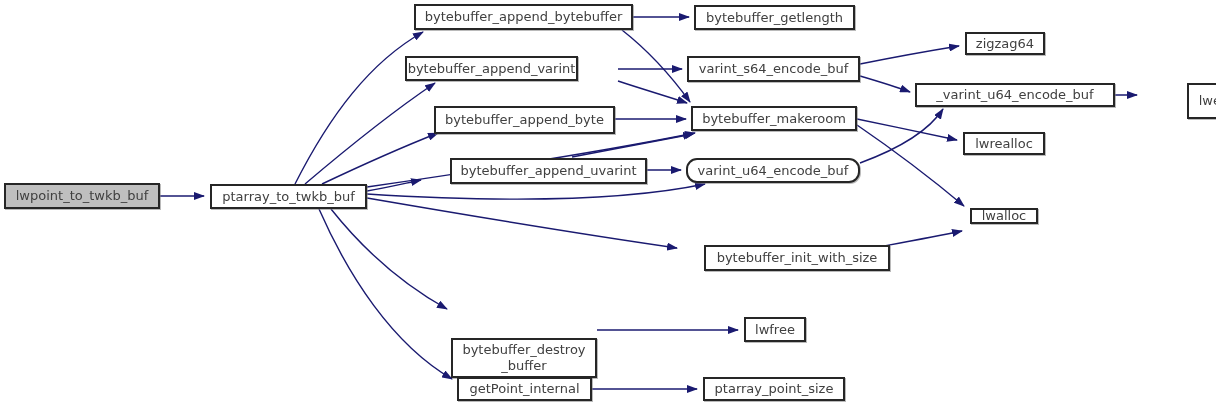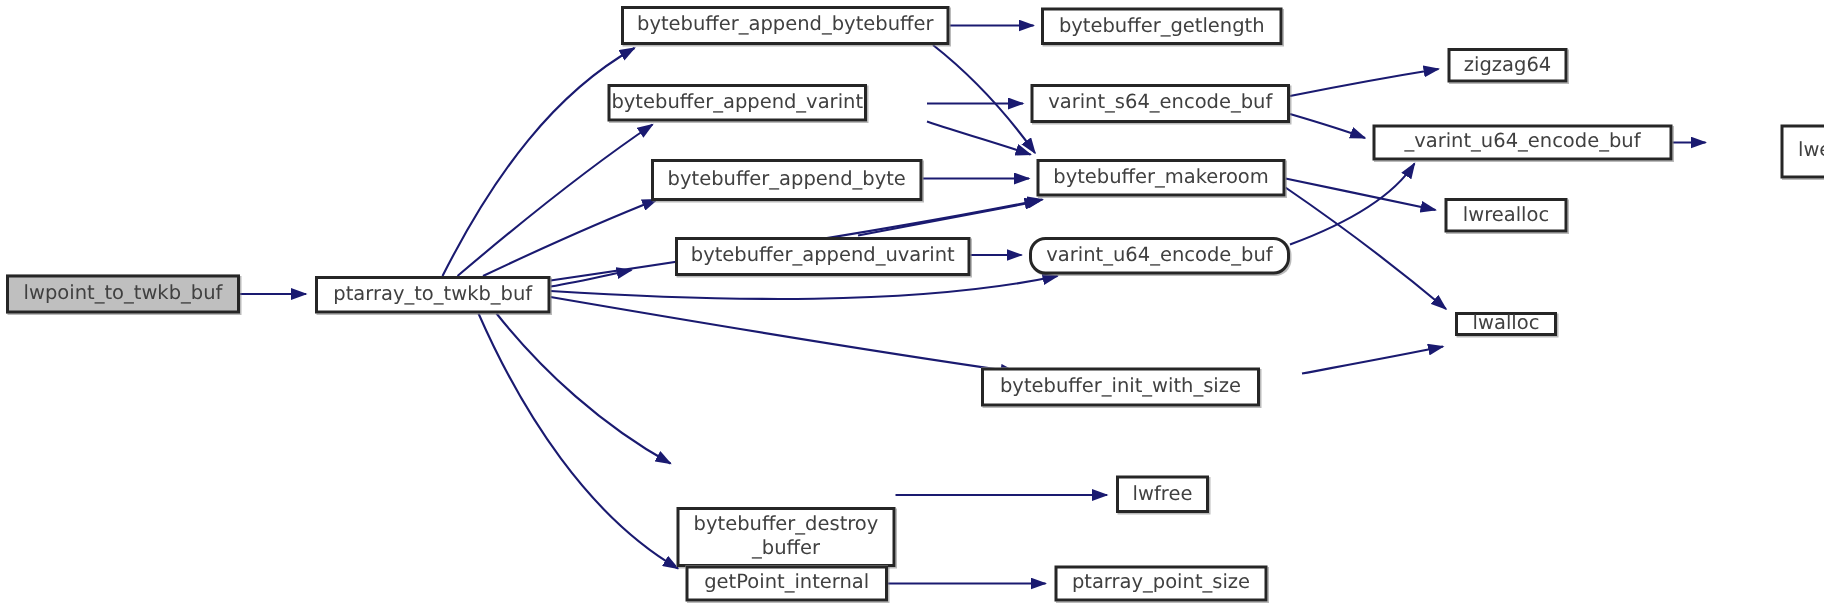--- a/index.html
+++ b/index.html
@@ -128,21 +128,21 @@
       </div>
       <div class="graph-node" style="left: 426px; top: 158px; width: 197px; height: 26px; margin-left: 24px;">
         <span>bytebuffer_append_uvarint</span>
       </div>
       <div class="graph-node" style="left: 686px; top: 158px; width: 174px; height: 25px; border-radius: 11px;">
         <span>varint_u64_encode_buf</span>
       </div>
       <div class="graph-node" style="left: 970px; top: 208px; width: 68px; height: 16px;">
         <span>lwalloc</span>
       </div>
-      <div class="graph-node" style="left: 654px; top: 245px; width: 186px; height: 26px;">
+      <div class="graph-node" style="left: 704px; top: 245px; width: 186px; height: 26px;">
         <span>bytebuffer_init_with_size</span>
       </div>
       <div class="graph-node" style="left: 451px; top: 310px; width: 146px; height: 40px; margin-top: 28px;">
         <span>bytebuffer_destroy</span>
         <span>_buffer</span>
       </div>
       <div class="graph-node" style="left: 744px; top: 317px; width: 62px; height: 25px;">
         <span>lwfree</span>
       </div>
       <div class="graph-node" style="left: 457px; top: 377px; width: 135px; height: 24px;">

